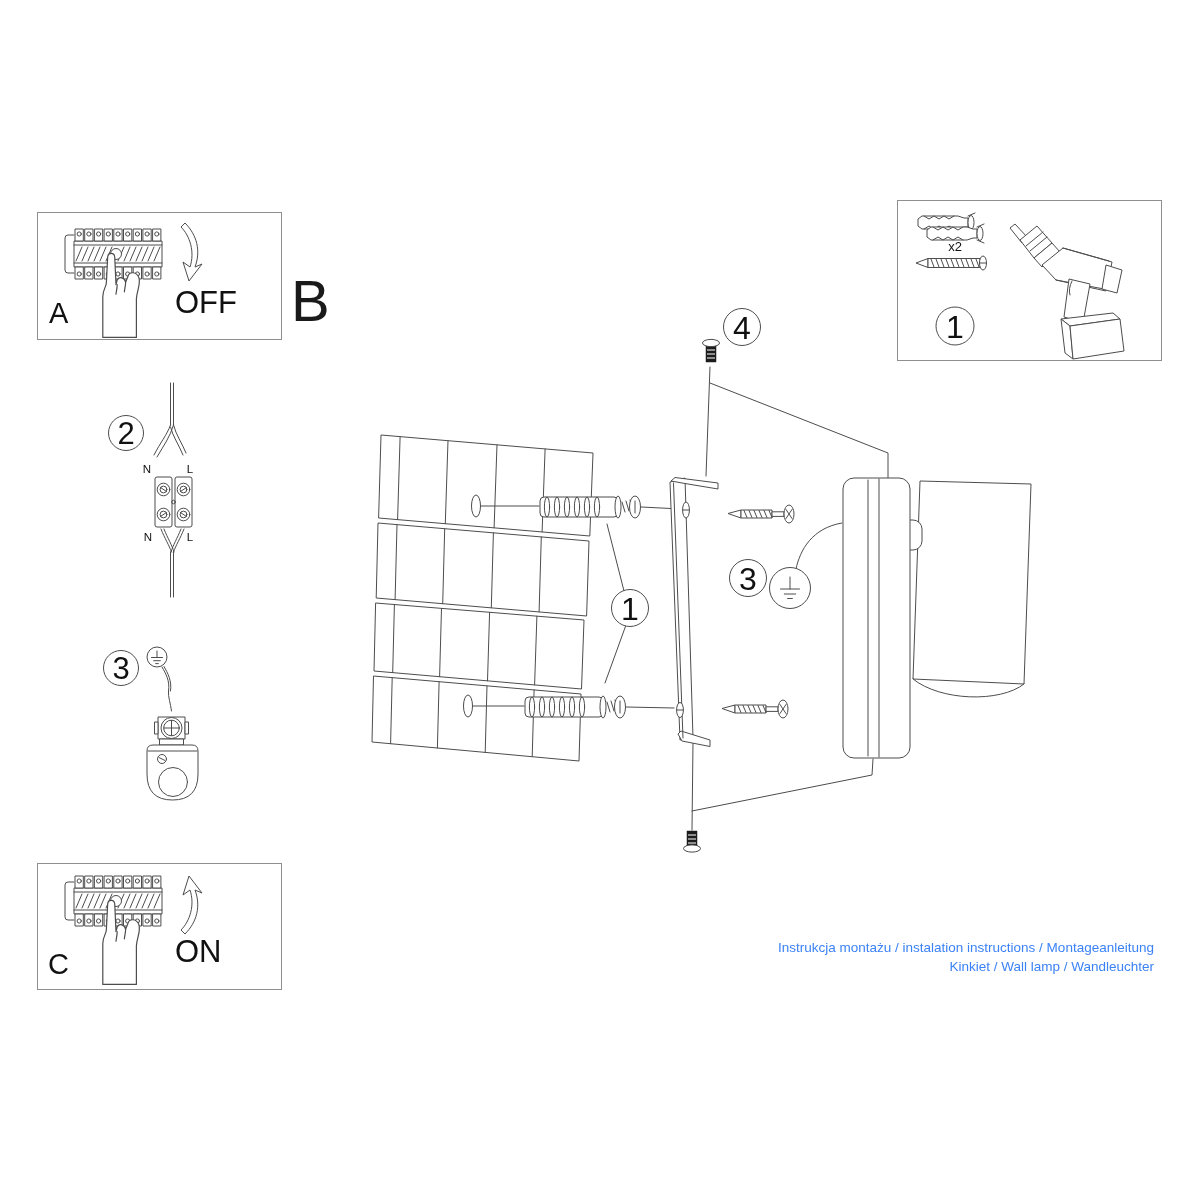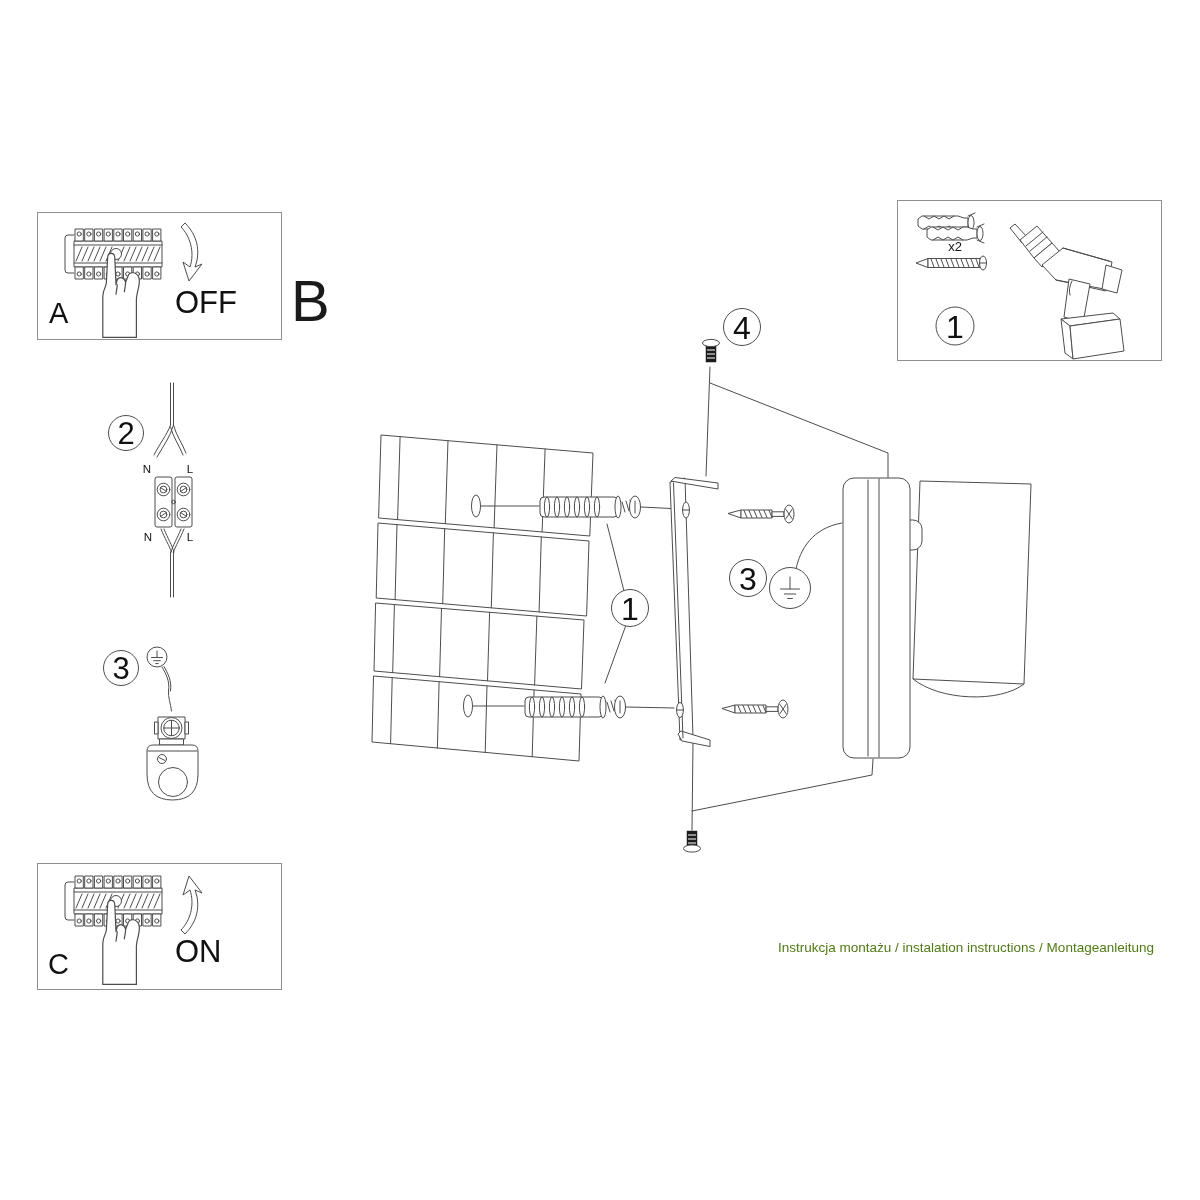--- a/index.html
+++ b/index.html
@@ -6,21 +6,21 @@
   #page{position:relative;width:1200px;height:1200px;background:#ffffff;overflow:hidden;
         font-family:"Liberation Sans",sans-serif;color:#1a1a1a;}
   .abs{position:absolute;}
   .panel-box{position:absolute;border:1px solid #8f8f8f;background:#fff;}
   svg{display:block;}
   svg .ln{fill:none;stroke:#4d4d4d;stroke-width:1;stroke-linecap:round;stroke-linejoin:round;}
   svg .lnw{fill:#ffffff;stroke:#4d4d4d;stroke-width:1;stroke-linejoin:round;}
   svg .dark{fill:#1c1c1c;stroke:#1c1c1c;stroke-width:0.5;}
   svg text{font-family:"Liberation Sans",sans-serif;fill:#111;}
   .big-letter{font-size:58px;line-height:1;letter-spacing:0;}
-  .footer{font-size:13.5px;line-height:19px;color:#4d7c0f;text-align:right;}
+  .footer{font-size:13.5px;line-height:19px;color:#3b82f6;text-align:right;}
 </style>
 </head>
 <body>
 
 <div id="page">
 
   <div class="panel-box" style="left:37px;top:212px;width:243px;height:126px;">
     <svg width="243" height="126" viewBox="0 0 243 126">
       <g transform="translate(26,16)">
         <path class="ln" d="M10,6 H4 Q1,6 1,9 V41 Q1,44 4,44 H10"></path>
@@ -395,15 +395,16 @@
         <path class="ln" d="M66,62 Q62,70 64,76"></path>
         <path class="lnw" d="M55,100 L107,94 L114,100 L64,107 Z"></path>
         <path class="lnw" d="M55,100 L64,107 L67,140 L59,134 Z"></path>
         <path class="lnw" d="M64,107 L114,100 L118,132 L67,140 Z"></path>
       </g>
     </svg>
   </div>
 
   <div class="abs footer" style="left:778px;top:938px;">
     <div>Instrukcja montażu / instalation instructions / Montageanleitung</div>
+    <div>Kinkiet / Wall lamp / Wandleuchter</div>
   </div>
 
 </div>
 
 </body></html>

